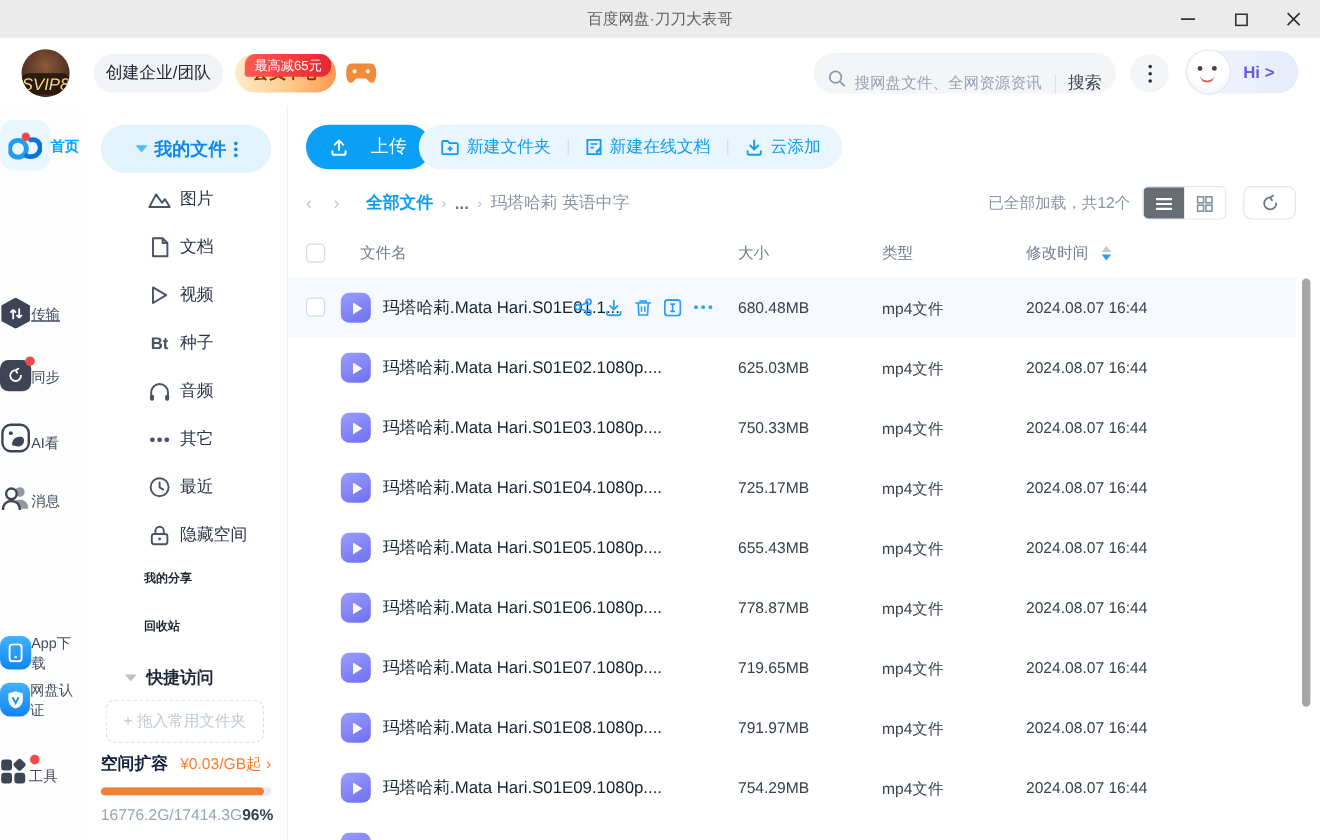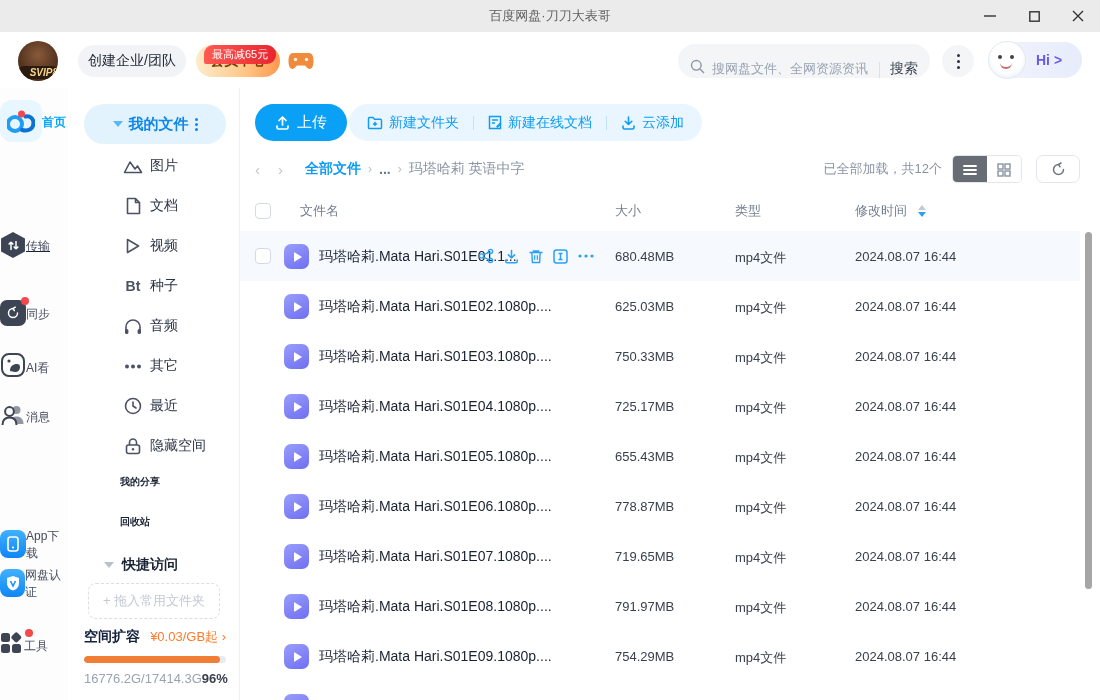--- a/index.html
+++ b/index.html
@@ -8,21 +8,21 @@
 
   
   .titlebar { position:absolute; left:0; top:0; width:1100px; height:32px; background:#ebebeb; display:flex; align-items:center; justify-content:center; }
   .titlebar .title { font-size:13px; color:#616161; }
   .win-controls { position:absolute; right:0; top:0; height:32px; display:flex; }
   .win-btn { width:44px; height:32px; display:flex; align-items:center; justify-content:center; color:#333; cursor:default; }
 
   
   .header { position:absolute; left:0; top:32px; width:1100px; height:56px; background:#fff; }
   .svip-avatar { position:absolute; left:18px; top:9px; width:40px; height:40px; border-radius:50%; background:radial-gradient(circle at 50% 35%, #8a5a3b 0%, #4a2c1a 70%); overflow:hidden; }
-  .svip-band { position:absolute; left:0; bottom:2px; width:100%; text-align:right; font-size:10px; font-weight:bold; color:#f8d488; background:#2b1a10; border-radius:6px; padding:1px 0; font-style:italic; }
+  .svip-band { position:absolute; left:0; bottom:2px; width:100%; text-align:center; font-size:14px; font-weight:normal; color:#f8d488; background:#2b1a10; border-radius:6px; padding:1px 0; font-style:italic; }
   .pill-btn { position:absolute; height:32px; border-radius:16px; display:flex; align-items:center; justify-content:center; font-size:14px; }
   .create-team { left:78px; top:13px; width:108px; background:#f1f3f6; color:#1f2633; }
   .member-center { left:196px; top:13px; width:84px; background:linear-gradient(90deg,#fdeccb 0%,#ffc98a 55%,#ff9850 100%); color:#7a3a00; font-weight:bold; }
   .promo-badge { position:absolute; left:204px; top:32px; transform:translateY(-100%); background:linear-gradient(90deg,#ff5a52,#e8252f); color:#fff; font-size:11px; padding:2px 8px; border-radius:9px 9px 9px 2px; white-space:nowrap; }
   .game-icon { position:absolute; left:288px; top:20px; }
   .searchbox { position:absolute; left:678px; top:12px; width:252px; height:34px; background:#f4f5f7; border-radius:17px; display:flex; align-items:flex-end; padding:0 12px; }
   .searchbox .ph { flex:1; font-size:13px; color:#9aa3b2; margin-left:7px; white-space:nowrap; overflow:hidden; }
   .searchbox .sep { width:1px; height:16px; background:#dde1e7; margin:0 10px; }
   .searchbox .go { font-size:14px; color:#3f4654; cursor:pointer; }
   .kebab-btn { position:absolute; left:942px; top:13px; width:32px; height:32px; border-radius:50%; background:#f4f5f7; display:flex; align-items:center; justify-content:center; flex-direction:column; gap:3px; }
@@ -62,21 +62,21 @@
   .storage-row1 { display:flex; align-items:center; justify-content:space-between; }
   .storage-label { font-size:14px; font-weight:bold; color:#14203a; }
   .storage-price { font-size:13px; color:#ff7b2b; }
   .storage-bar { margin-top:10px; width:142px; height:7px; border-radius:4px; background:#e9ecf0; overflow:hidden; }
   .storage-fill { height:100%; border-radius:4px; background:#f07f35; }
   .storage-usage { margin-top:8px; font-size:13px; color:#9aa3b2; }
   .storage-usage b { color:#39404e; }
 
   
   .main { position:absolute; left:240px; top:88px; width:860px; height:612px; background:#fff; }
-  .upload-btn { position:absolute; left:15px; top:16px; height:37px; padding:0 20px; border-radius:19px; background:#0aa0f5; color:#fff; font-size:15px; display:flex; align-items:center; gap:7px; cursor:pointer; border:none; }
+  .upload-btn { position:absolute; left:15px; top:16px; height:37px; padding:0 20px; border-radius:19px; background:#0aa0f5; color:#fff; font-size:15px; display:flex; align-items:center; gap:19px; cursor:pointer; border:none; }
   .toolgroup { position:absolute; left:109px; top:16px; height:37px; background:#eaf6ff; border-radius:19px; display:flex; align-items:center; padding:0 18px; gap:14px; }
   .toolgroup .titem { display:flex; align-items:center; gap:6px; color:#0f9cf2; font-size:14px; cursor:pointer; white-space:nowrap; }
   .toolgroup .tsep { width:1px; height:14px; background:#c3e2f7; }
 
   .crumbbar { position:absolute; left:15px; top:68px; width:830px; height:26px; display:flex; align-items:center; }
   .crumb-nav { color:#c0c6d0; font-size:15px; display:flex; gap:18px; margin-right:22px; }
   .crumb-nav span { cursor:pointer; }
   .crumb-all { font-size:14px; font-weight:bold; color:#0f9cf2; cursor:pointer; }
   .crumb-sep { font-size:12px; color:#b8bfca; margin:0 7px; }
   .crumb-dots { font-size:14px; font-weight:bold; color:#6b7484; cursor:pointer; }
@@ -177,21 +177,21 @@
   <div class="rail-item active" style="top:12px;">
     <div class="home-iconbox">
       <svg width="28" height="26" viewBox="0 0 28 26">
           <circle cx="8" cy="16" r="7" fill="none" stroke="#1e9df2" stroke-width="4"></circle>
           <path d="M15 22 C22 24 26.5 20 26.5 15 C26.5 10.5 23 7.5 18.5 8.5" fill="none" stroke="#0b72d8" stroke-width="4" stroke-linecap="round"></path>
           <circle cx="14.5" cy="6" r="3.5" fill="#f5484d"></circle>
         </svg>
     </div>
     <div class="rail-label">首页</div>
   </div>
-  <div class="rail-item" style="top:144px;text-decoration:underline;">
+  <div class="rail-item" style="top:160px;text-decoration:underline;">
     <div class="dark-iconbox" style="clip-path:polygon(50% 0,96% 25%,96% 75%,50% 100%,4% 75%,4% 25%);">
       <svg width="13" height="13" viewBox="0 0 13 13">
           <path d="M4 11 L4 3 M4 3 L1.7 5.5 M4 3 L6.3 5.5" stroke="#fff" stroke-width="1.5" fill="none"></path>
           <path d="M9 2 L9 10 M9 10 L6.7 7.5 M9 10 L11.3 7.5" stroke="#fff" stroke-width="1.5" fill="none"></path>
         </svg>
     </div>
     <div class="rail-label">传输</div>
   </div>
   <div class="rail-item" style="top:212px;">
     <div class="dark-iconbox">

